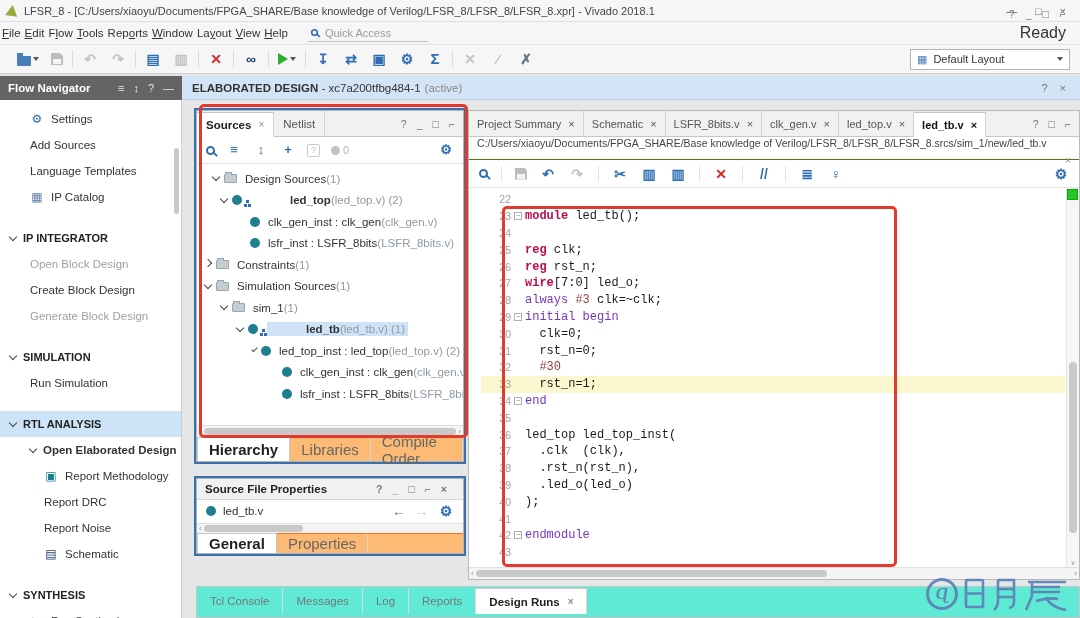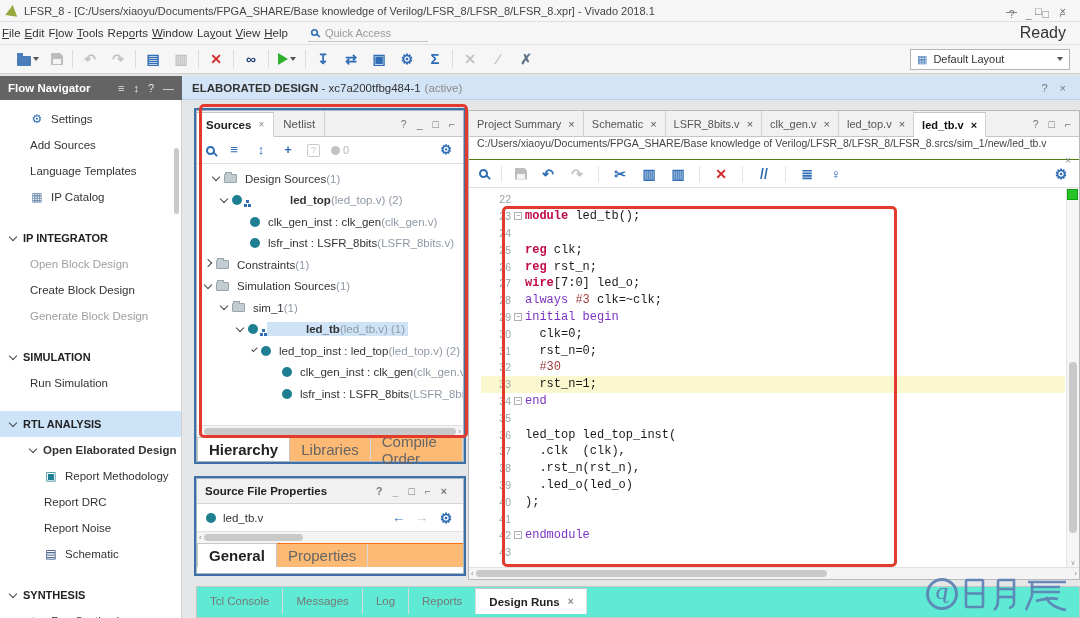--- a/index.html
+++ b/index.html
@@ -112,21 +112,21 @@
   .t-folder::before{content:'';position:absolute;top:-3px;left:0;width:5px;height:2px;background:#c2ccd1;
     border:1px solid #97a5ad;border-bottom:none;}
   .t-circle{width:10px;height:10px;border-radius:50%;background:#1d7f90;display:inline-block;flex:none;}
   .t-module{position:relative;width:14px;height:11px;flex:none;}
   .t-module .t-circle{position:absolute;left:0;top:0;}
   .t-module .dots{position:absolute;right:-1px;bottom:-1px;width:3px;height:3px;background:#2f6db5;
     box-shadow:4px 0 0 #2f6db5,2px -4px 0 #2f6db5;}
   .exp-spacer{width:8px;flex:none;display:inline-block;}
 
   
-  #sfp-panel{left:196px;top:478px;width:268px;height:96px;display:flex;flex-direction:column;}
+  #sfp-panel{left:196px;top:478px;width:268px;height:76px;display:flex;flex-direction:column;}
   #sfp-header{height:25px;background:#f1f1f1;border-bottom:1px solid #d6d6d6;display:flex;align-items:center;
     font-size:11.5px;font-weight:bold;color:#222;padding:0 8px;}
   #sfp-row{height:27px;display:flex;align-items:center;gap:7px;padding:0 9px;font-size:11.5px;color:#333;}
   #sfp-row .arrows{margin-left:auto;display:flex;gap:10px;align-items:center;font-size:13px;font-weight:bold;}
   #sfp-row .fwd{color:#c2c2c2;}
   #sfp-row .bk{color:#2f6db5;}
 
   
   #bottom-panel{left:196px;top:586px;width:884px;height:32px;background:#5eead4;border:1px solid #c6c6c6;}
   #bottom-tabs{display:flex;align-items:flex-end;height:27px;font-size:11.5px;}

